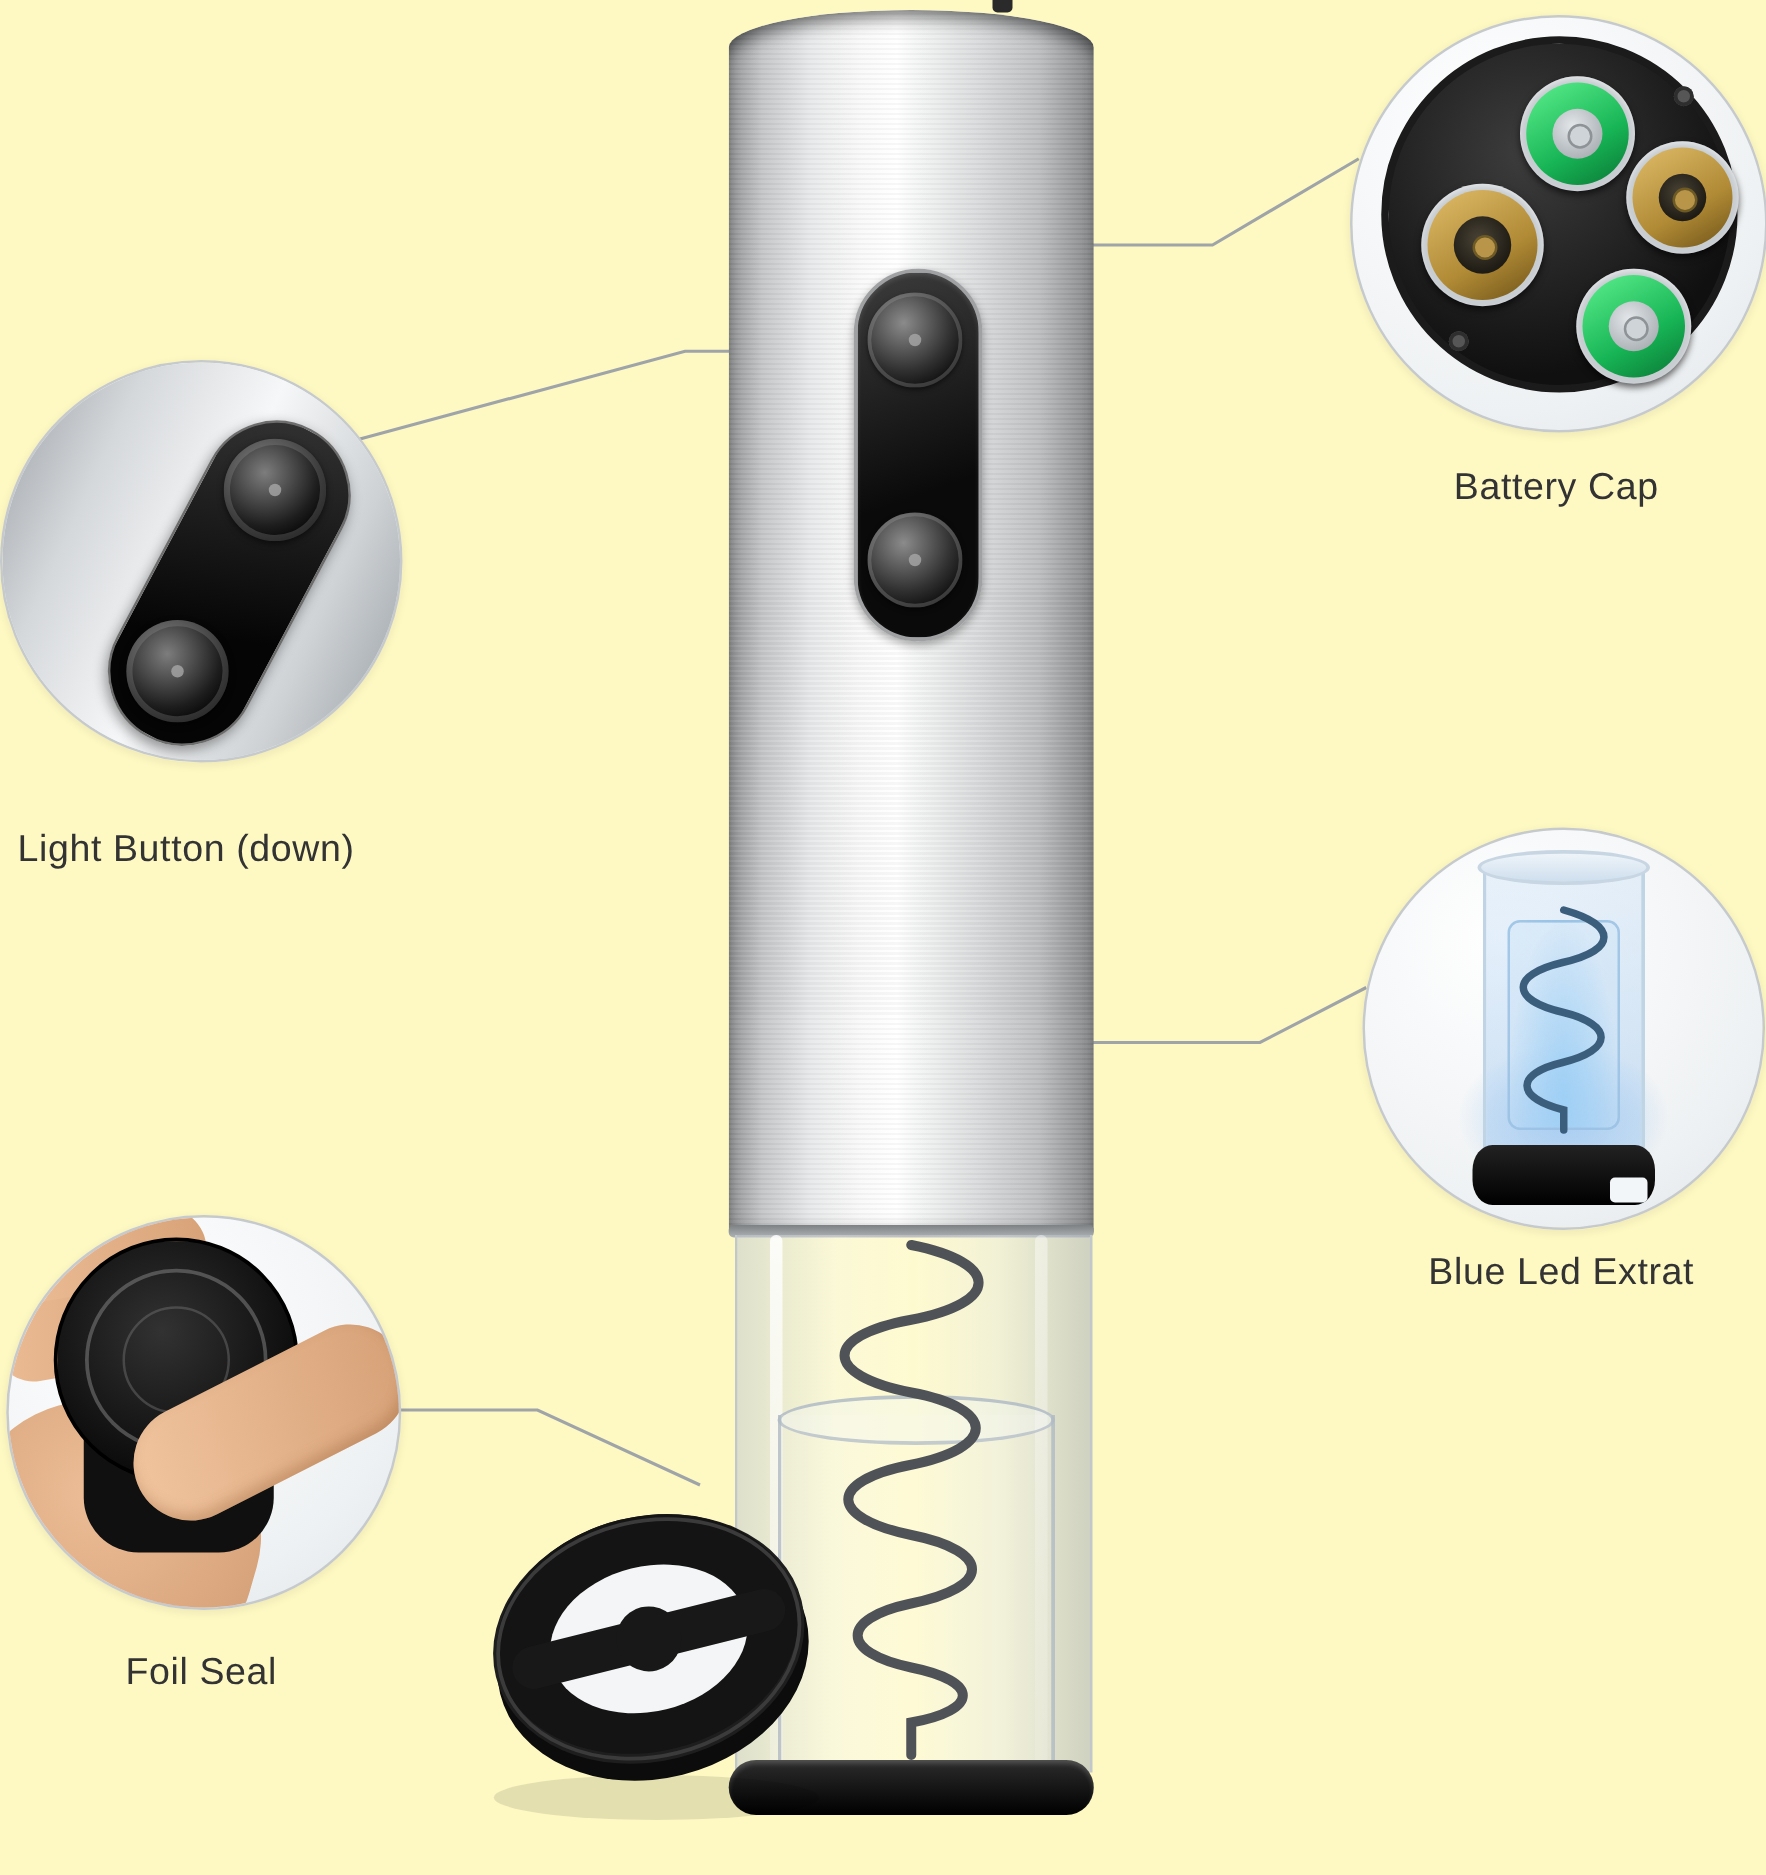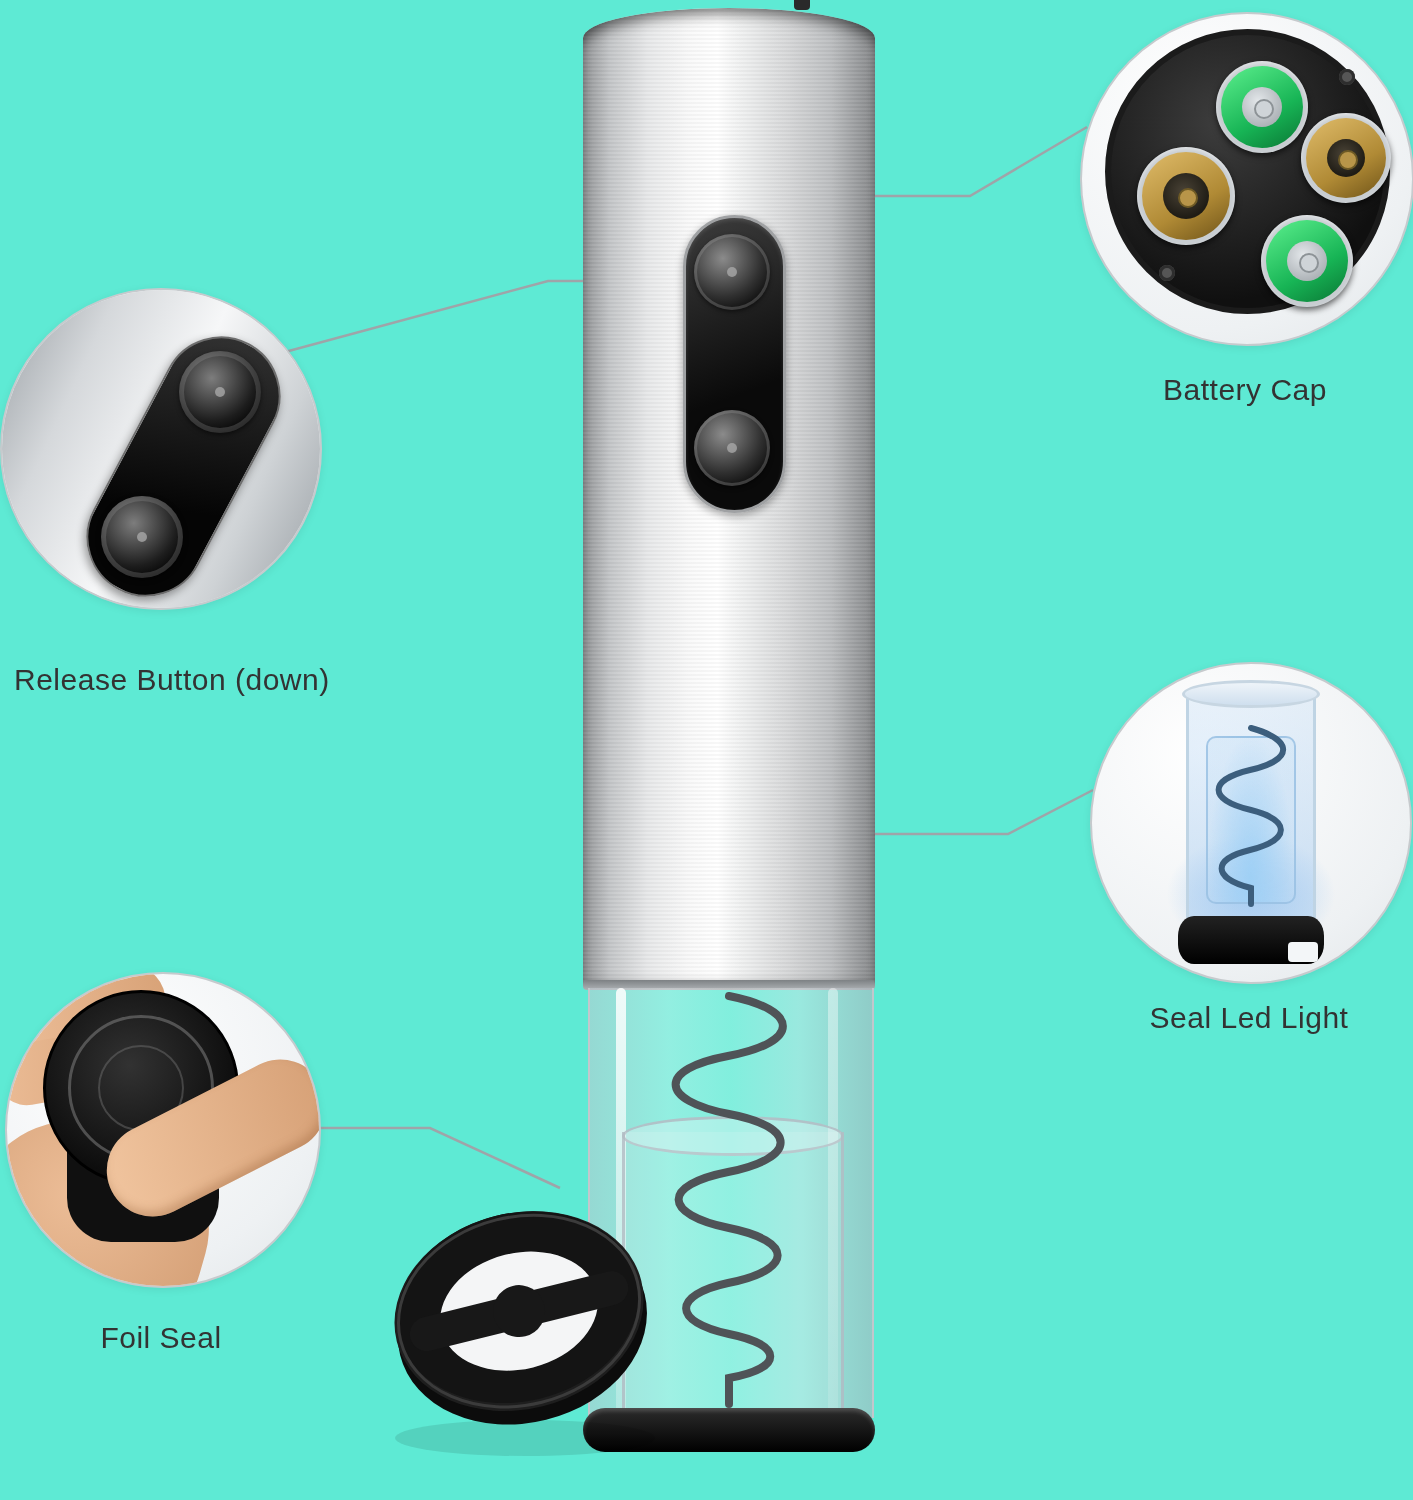--- a/index.html
+++ b/index.html
@@ -1,17 +1,17 @@
 <!DOCTYPE html>
 <html><head>
 <meta charset="utf-8">
 <style>
   html,body{margin:0;padding:0;background:#ffffff;}
   #canvas{
-    position:relative;width:1413px;height:1500px;background:#5eead4;overflow:hidden;
+    position:relative;width:1413px;height:1500px;background:#fef9c3;overflow:hidden;
     font-family:"Liberation Sans", sans-serif;color:#2f2f2f;
   }
   .abs{position:absolute;}
   .label{position:absolute;font-size:30px;line-height:36px;color:#333;letter-spacing:0.5px;}
   .label-center{text-align:center;}
 
   
   .body-metal{
     left:583px;top:8px;width:292px;height:978px;
     background:
@@ -183,35 +183,35 @@
   <div class="abs callout" style="left:0px;top:288px;width:318px;height:318px;">
     <div class="btns-bg"></div>
     <div class="abs btns-stadium"></div>
     <div class="abs big-btn" style="left:177px;top:61px;">
       <div class="abs btn-dot"></div>
     </div>
     <div class="abs big-btn" style="left:99px;top:206px;">
       <div class="abs btn-dot"></div>
     </div>
   </div>
-  <div class="label abs" style="left:14px;top:662px;">Release Button (down)</div>
+  <div class="label abs" style="left:14px;top:662px;">Light Button (down)</div>
 
   <div class="abs callout" style="left:1090px;top:662px;width:318px;height:318px;">
     <div class="abs led-glow"></div>
     <div class="abs glass-outer"></div>
     <div class="abs glass-rim"></div>
     <div class="abs glass-inner"></div>
     <svg class="abs" style="left:94px;top:30px;width:130px;height:234px;" viewBox="0 0 130 234">
       <path d="M65 34 C 108 46, 108 66, 64 76 C 22 86, 22 106, 65 116
                C 105 126, 105 146, 64 156 C 26 165, 26 184, 65 194 L 65 210" fill="none" stroke="#3c5e7d" stroke-width="6" stroke-linecap="round"></path>
     </svg>
     <div class="abs led-base"></div>
     <div class="abs led-base-notch"></div>
   </div>
-  <div class="label label-center abs" style="left:1090px;top:1000px;width:318px;">Seal Led Light</div>
+  <div class="label label-center abs" style="left:1090px;top:1000px;width:318px;">Blue Led Extrat</div>
 
   <div class="abs callout" style="left:5px;top:972px;width:312px;height:312px;">
     <div class="abs finger" style="left:6px;top:6px;width:155px;height:70px;transform:rotate(-20deg);"></div>
     <div class="abs finger" style="left:-12px;top:62px;width:145px;height:62px;transform:rotate(-10deg);"></div>
     <div class="abs palm"></div>
     <div class="abs cap-side"></div>
     <div class="abs cap-top">
       <div class="cap-ring1"></div>
       <div class="cap-ring2"></div>
     </div>

